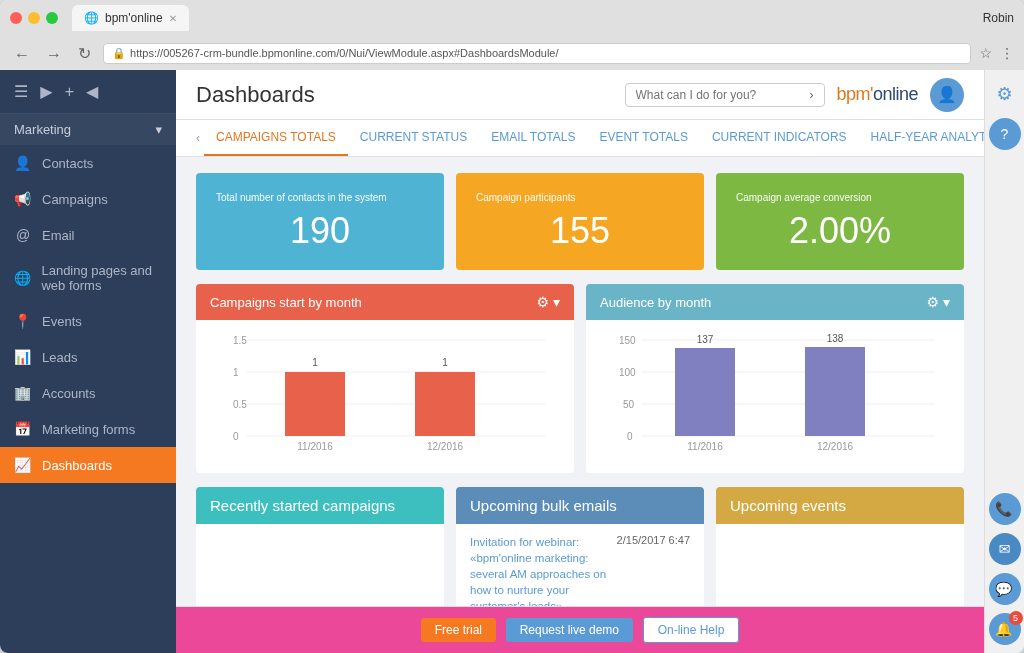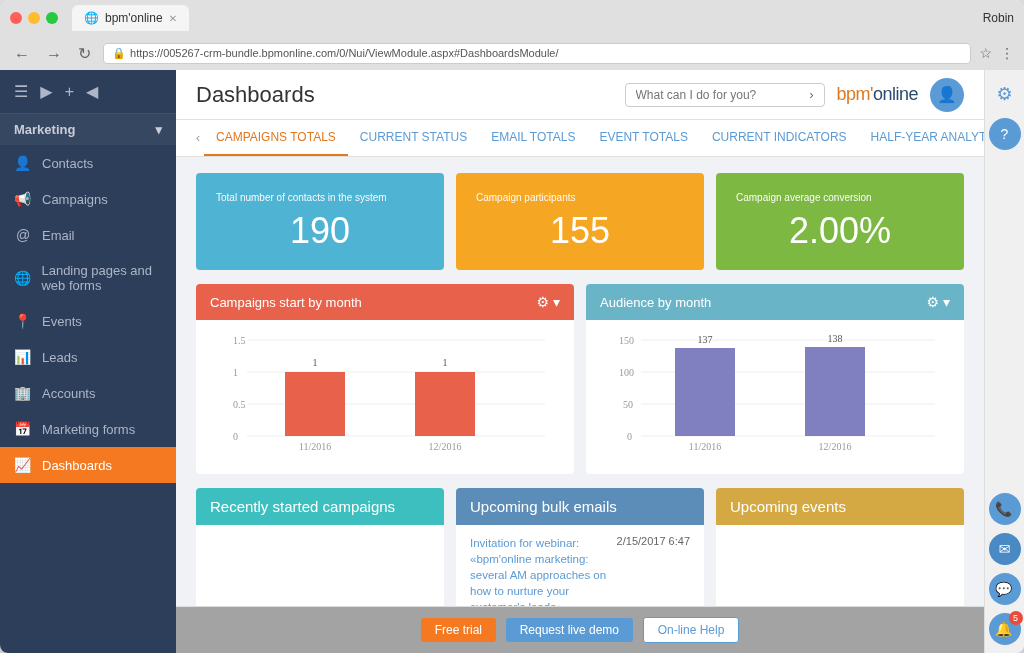--- a/index.html
+++ b/index.html
@@ -22,21 +22,21 @@
     .menu-btn { color: #666; font-size: 14px; }
 
     
     .app-container { display: flex; flex: 1; overflow: hidden; }
 
     
     .sidebar { width: 176px; background: #2c3e5a; display: flex; flex-direction: column; color: #fff; flex-shrink: 0; }
     .sidebar-header { display: flex; align-items: center; justify-content: space-between; padding: 12px 14px; border-bottom: 1px solid rgba(255,255,255,0.1); }
     .sidebar-header-icons { display: flex; gap: 12px; align-items: center; }
     .sidebar-icon { color: #adb5c7; font-size: 16px; cursor: pointer; }
-    .sidebar-marketing { display: flex; align-items: center; justify-content: space-between; padding: 8px 14px; background: rgba(255,255,255,0.05); font-size: 13px; font-weight: 700; color: #c8cdd8; }
+    .sidebar-marketing { display: flex; align-items: center; justify-content: space-between; padding: 8px 14px; background: rgba(255,255,255,0.05); font-size: 13px; font-weight: 400; color: #c8cdd8; }
     .sidebar-nav { flex: 1; overflow-y: auto; }
     .nav-item { display: flex; align-items: center; gap: 10px; padding: 10px 14px; color: #adb5c7; cursor: pointer; font-size: 13px; }
     .nav-item.active { background: #f47920; color: #fff; }
     .nav-icon { width: 18px; text-align: center; font-size: 14px; }
 
     
     .right-sidebar { width: 40px; background: #f0f0f0; display: flex; flex-direction: column; align-items: center; padding: 8px 0; gap: 8px; border-left: 1px solid #ddd; }
     .right-icon { width: 32px; height: 32px; border-radius: 50%; display: flex; align-items: center; justify-content: center; cursor: pointer; font-size: 14px; color: #666; }
     .right-icon.blue { background: #5b9bd5; color: white; }
     .right-icon.blue2 { background: #4a8ac4; color: white; }
@@ -75,37 +75,37 @@
     .stat-card-value { font-size: 36px; font-weight: 300; margin-top: 6px; text-align: center; }
 
     
     .charts-row { display: grid; grid-template-columns: 1fr 1fr; gap: 12px; margin-bottom: 14px; }
     .chart-card { background: white; border-radius: 4px; overflow: hidden; }
     .chart-header { display: flex; align-items: center; justify-content: space-between; padding: 10px 14px; }
     .chart-header.orange-bg { background: #e8614b; color: white; }
     .chart-header.teal-bg { background: #6ab4c8; color: white; }
     .chart-title { font-size: 13px; font-weight: 500; }
     .chart-settings { font-size: 14px; cursor: pointer; }
-    .chart-body { padding: 10px 14px; font-family: Liberation Serif, serif; }
+    .chart-body { padding: 10px 14px; }
     .chart-svg { width: 100%; }
 
     
     .bottom-row { display: grid; grid-template-columns: 1fr 1fr 1fr; gap: 12px; }
     .bottom-card { background: white; border-radius: 4px; overflow: hidden; min-height: 120px; }
     .bottom-card-header { padding: 10px 14px; color: white; font-size: 15px; font-weight: 500; }
     .bottom-card-header.teal { background: #3dbfbf; }
     .bottom-card-header.blue { background: #5b8db8; }
     .bottom-card-header.yellow { background: #d4a843; }
     .bottom-card-body { padding: 10px 14px; font-size: 12px; }
     .email-entry { display: grid; grid-template-columns: 1fr auto; gap: 8px; margin-bottom: 6px; }
     .email-link { color: #5b9bd5; font-size: 11.5px; line-height: 1.4; }
     .email-date { color: #666; font-size: 11px; white-space: nowrap; }
 
     
-    .footer-bar { text-align: center; padding: 10px; background: #a3a3a3; border-top: 1px solid #ddd; }
+    .footer-bar { text-align: center; padding: 10px; background: #ec4899; border-top: 1px solid #ddd; }
     .footer-btn { display: inline-block; padding: 5px 14px; border-radius: 3px; font-size: 12px; cursor: pointer; margin: 0 3px; }
     .footer-btn.orange { background: #f47920; color: white; }
     .footer-btn.blue-outline { background: #5b9bd5; color: white; }
     .footer-btn.outline { background: white; color: #5b9bd5; border: 1px solid #5b9bd5; }
   </style>
 </head>
 <body>
 
 <div class="browser-window">
 

